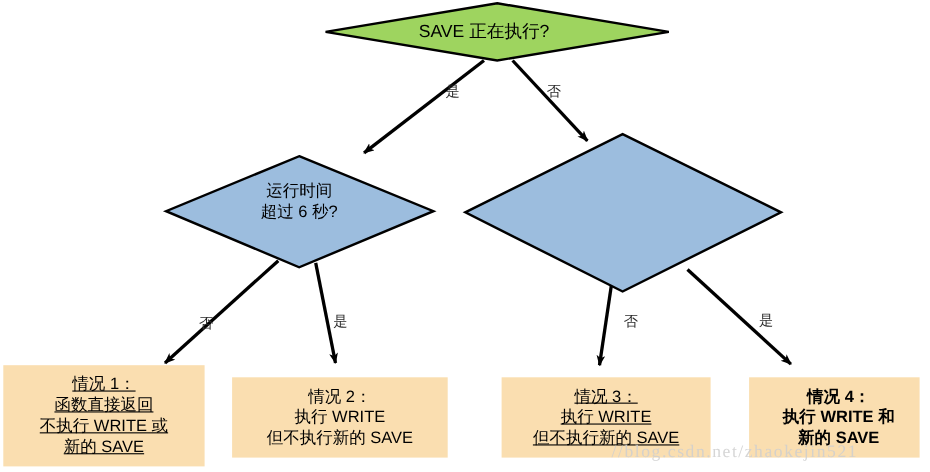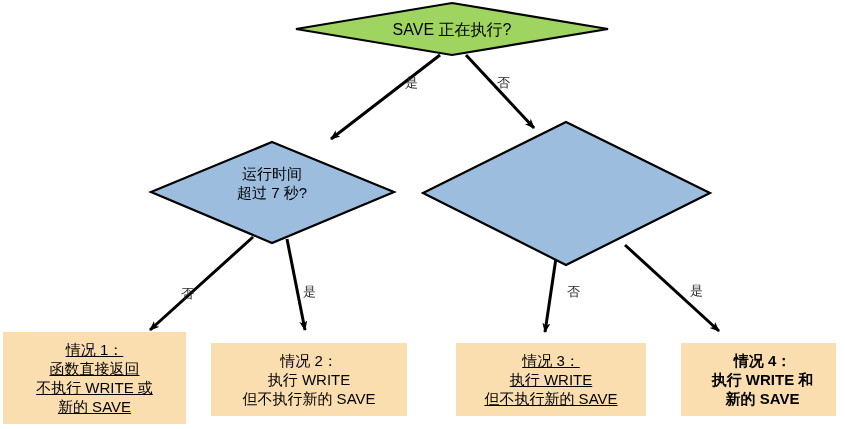--- a/index.html
+++ b/index.html
@@ -86,24 +86,24 @@
     <polygon points="272,142 394,192 272,243 151,192" fill="#9CBDDE" stroke="#000000" stroke-width="2.2"></polygon>
 
     <polygon points="566,122 710,193 566,265 423,193" fill="#9CBDDE" stroke="#000000" stroke-width="2.2"></polygon>
 
     <rect x="3" y="332" width="183" height="92" fill="#FADEB0"></rect>
     <rect x="211" y="343" width="196" height="73" fill="#FADEB0"></rect>
     <rect x="456" y="343" width="190" height="73" fill="#FADEB0"></rect>
     <rect x="681" y="343" width="155" height="73" fill="#FADEB0"></rect>
   </svg>
 
-  <div class="node-text" style="left:316px; top:12px; width:272px; height:34px; font-size:16px;">SAVE 正在执行?</div>
+  <div class="node-text" style="left:304px; top:12px; width:272px; height:34px; font-size:16px;">SAVE 正在执行?</div>
 
   <div class="node-text" style="left:176px; top:162px; width:192px; height:42px;">运行时间
-超过 7 秒?</div>
+超过 6 秒?</div>
 
 
   <div class="node-text" style="left:5px; top:336px; width:179px; height:84px;text-decoration:underline;">情况 1：
 函数直接返回
 不执行 WRITE 或
 新的 SAVE</div>
 
   <div class="node-text" style="left:213px; top:346px; width:192px; height:66px;">情况 2：
 执行 WRITE
 但不执行新的 SAVE</div>
@@ -116,14 +116,15 @@
 执行 WRITE 和
 新的 SAVE</div>
 
   <div class="edge-label" style="left:405px; top:76px;">是</div>
   <div class="edge-label" style="left:497px; top:76px;">否</div>
   <div class="edge-label" style="left:181px; top:287px;">否</div>
   <div class="edge-label" style="left:303px; top:285px;">是</div>
   <div class="edge-label" style="left:567px; top:285px;">否</div>
   <div class="edge-label" style="left:690px; top:284px;">是</div>
 
+  <div class="watermark" style="left:556px; top:402px;">//blog.csdn.net/zhaokejin521</div>
 
 </div>
 
 </body></html>

